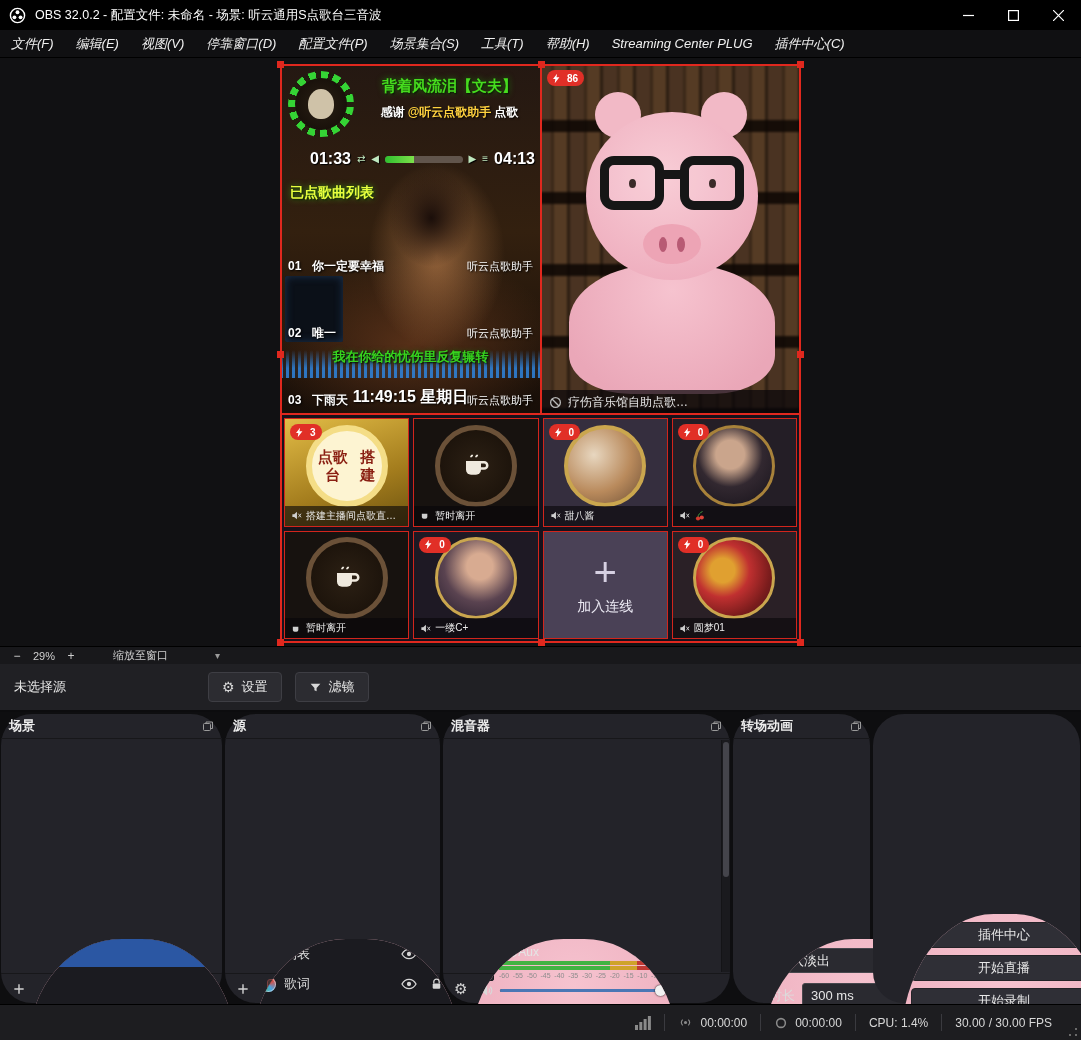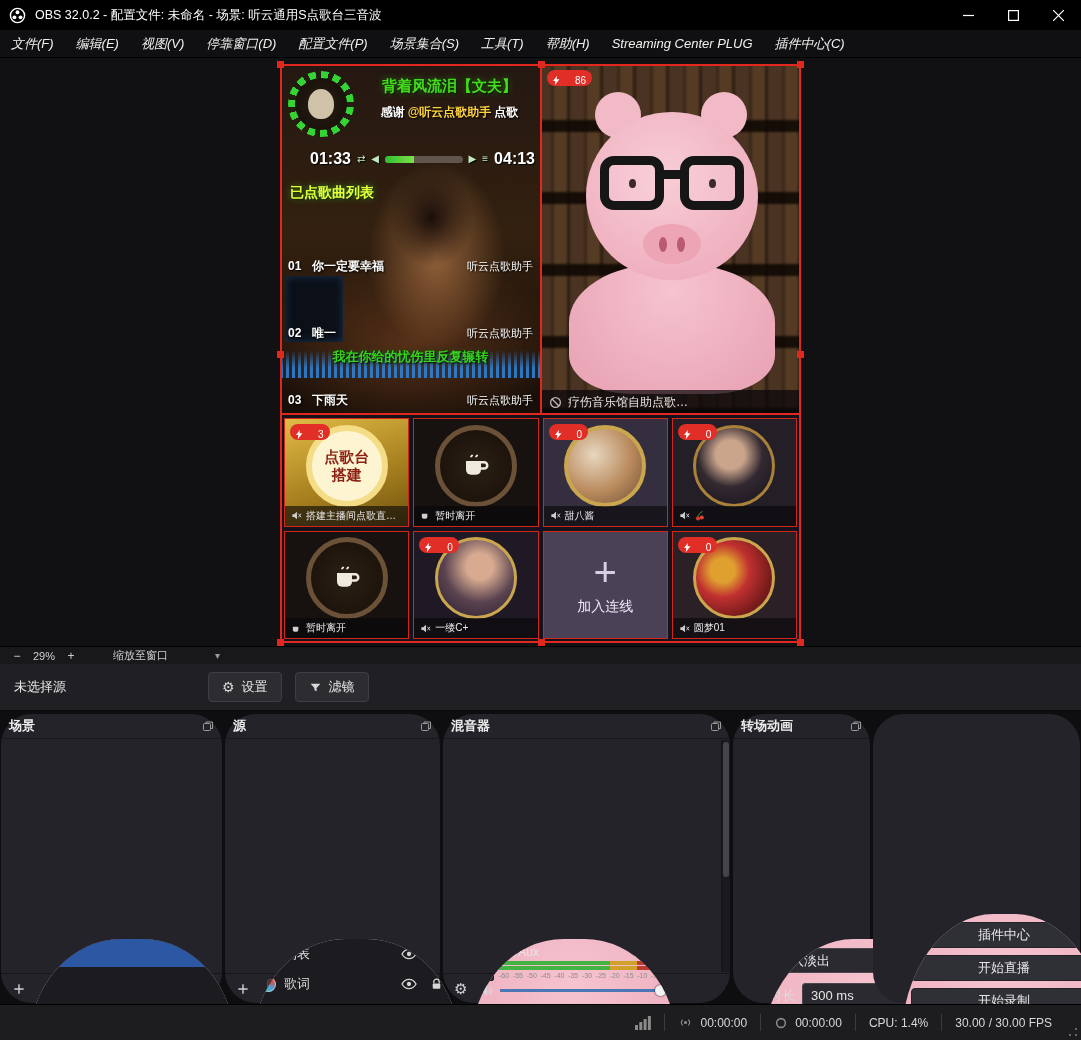--- a/index.html
+++ b/index.html
@@ -79,37 +79,37 @@
   .pbody { position:absolute; left:28px; top:200px; width:206px; height:130px; border-radius:45% 45% 30% 30%;
       background:radial-gradient(circle at 50% 20%, #f6c3cf, #eaa7b8 80%); }
   .glasses { position:absolute; left:50%; top:44px; transform:translateX(-50%); display:flex; align-items:center; }
   .lens { width:64px; height:54px; border:9px solid #161616; border-radius:14px; background:rgba(255,240,243,.10);
       display:flex; align-items:center; justify-content:center; }
   .bridge { width:16px; height:9px; background:#161616; margin-top:-18px; }
   .peye { width:7px; height:9px; border-radius:50%; background:#3a2a28; }
   .snout { position:absolute; left:50%; top:112px; transform:translateX(-50%); width:58px; height:40px;
       border-radius:50%; background:#eda4b5; display:flex; align-items:center; justify-content:center; gap:10px; }
   .snout i { width:8px; height:15px; border-radius:50%; background:#b85a74; }
-  .badge { display:inline-flex; align-items:flex-end; gap:15px; height:16px; padding:0 6px; border-radius:9px;
-      background:#e12f27; color:#fff; font-size:10px; font-weight:normal; }
+  .badge { display:inline-flex; align-items:center; gap:7px; height:16px; padding:0 6px; border-radius:9px;
+      background:#e12f27; color:#fff; font-size:10px; font-weight:bold; }
   .cam-badge { position:absolute; left:6px; top:6px; }
   .cam-cap { position:absolute; left:0; right:0; bottom:0; height:24px; background:rgba(8,6,10,.72);
       display:flex; align-items:center; gap:6px; padding:0 8px; color:#e4e4e4; font-size:12px; }
 
   
   .tiles { position:absolute; left:0; top:350px; width:521px; height:229px; background:#16121c;
       display:grid; grid-template-columns:repeat(4,1fr); grid-template-rows:repeat(2,1fr); gap:4px; padding:4px; }
   .tile { position:relative; overflow:hidden; border:1px solid #d2251c; }
   .tile .badge { position:absolute; left:5px; top:5px; z-index:3; }
   .tcircle { position:absolute; left:50%; top:44%; transform:translate(-50%,-50%); width:82px; height:82px;
       border-radius:50%; display:flex; align-items:center; justify-content:center; }
   .tcap { position:absolute; left:0; right:0; bottom:0; height:20px; background:rgba(8,6,10,.62);
       display:flex; align-items:center; gap:4px; padding:0 6px; color:#eee; font-size:10px; white-space:nowrap; }
   .t1 { background:linear-gradient(160deg,#e2bc46,#a37c1d 60%,#6e5410); }
-  .t1 .tcircle { border:6px solid #f4dd86; background:#fdf4d2; flex-direction:column; }
+  .t1 .tcircle { border:6px solid #f4dd86; background:#fdf4d2; flex-direction:row;text-align:center; }
   .t1 .ctext { color:#8a1f12; font-weight:bold; font-size:15px; line-height:18px; }
   .away { background:#17120f; }
   .away .tcircle { border:5px solid #6b5138; background:radial-gradient(#2c2014,#170f08); }
   .t3 { background:#352e3e; }
   .t3 .tcircle { border:4px solid #caa64e; background:radial-gradient(circle at 35% 35%, #e8d7c0, #b98a5c 55%, #6e5036); }
   .t4 { background:#241e26; }
   .t4 .tcircle { border:3px solid #a8823a; background:radial-gradient(circle at 45% 35%, #caa58c 0 22%, #322830 50%, #16121a); }
   .t6 { background:#1e1924; }
   .t6 .tcircle { border:3px solid #caa64e; background:radial-gradient(circle at 55% 35%, #d8ab91 0 20%, #5a4350 55%, #251c2c); }
   .join { background:#4a4156; display:flex; flex-direction:column; align-items:center; justify-content:center; gap:8px; }
@@ -317,20 +317,21 @@
             <span class="pby">听云点歌助手</span>
           </div>
           <div class="prow">
             <span class="pno">03</span>
             <span class="psong">下雨天</span>
             <span class="pby">听云点歌助手</span>
           </div>
         </div>
         <div class="wave"></div>
         <div class="lyric">我在你给的忧伤里反复辗转</div>
+        <div class="clock">11:49:15 星期日</div>
       </div>
 
       <div class="cam-right">
         <div class="shelf"></div>
         <div class="pig">
           <div class="ear e1"></div>
             <div class="ear e2"></div>
           <div class="pbody"></div>
           <div class="head">
             <div class="glasses">

